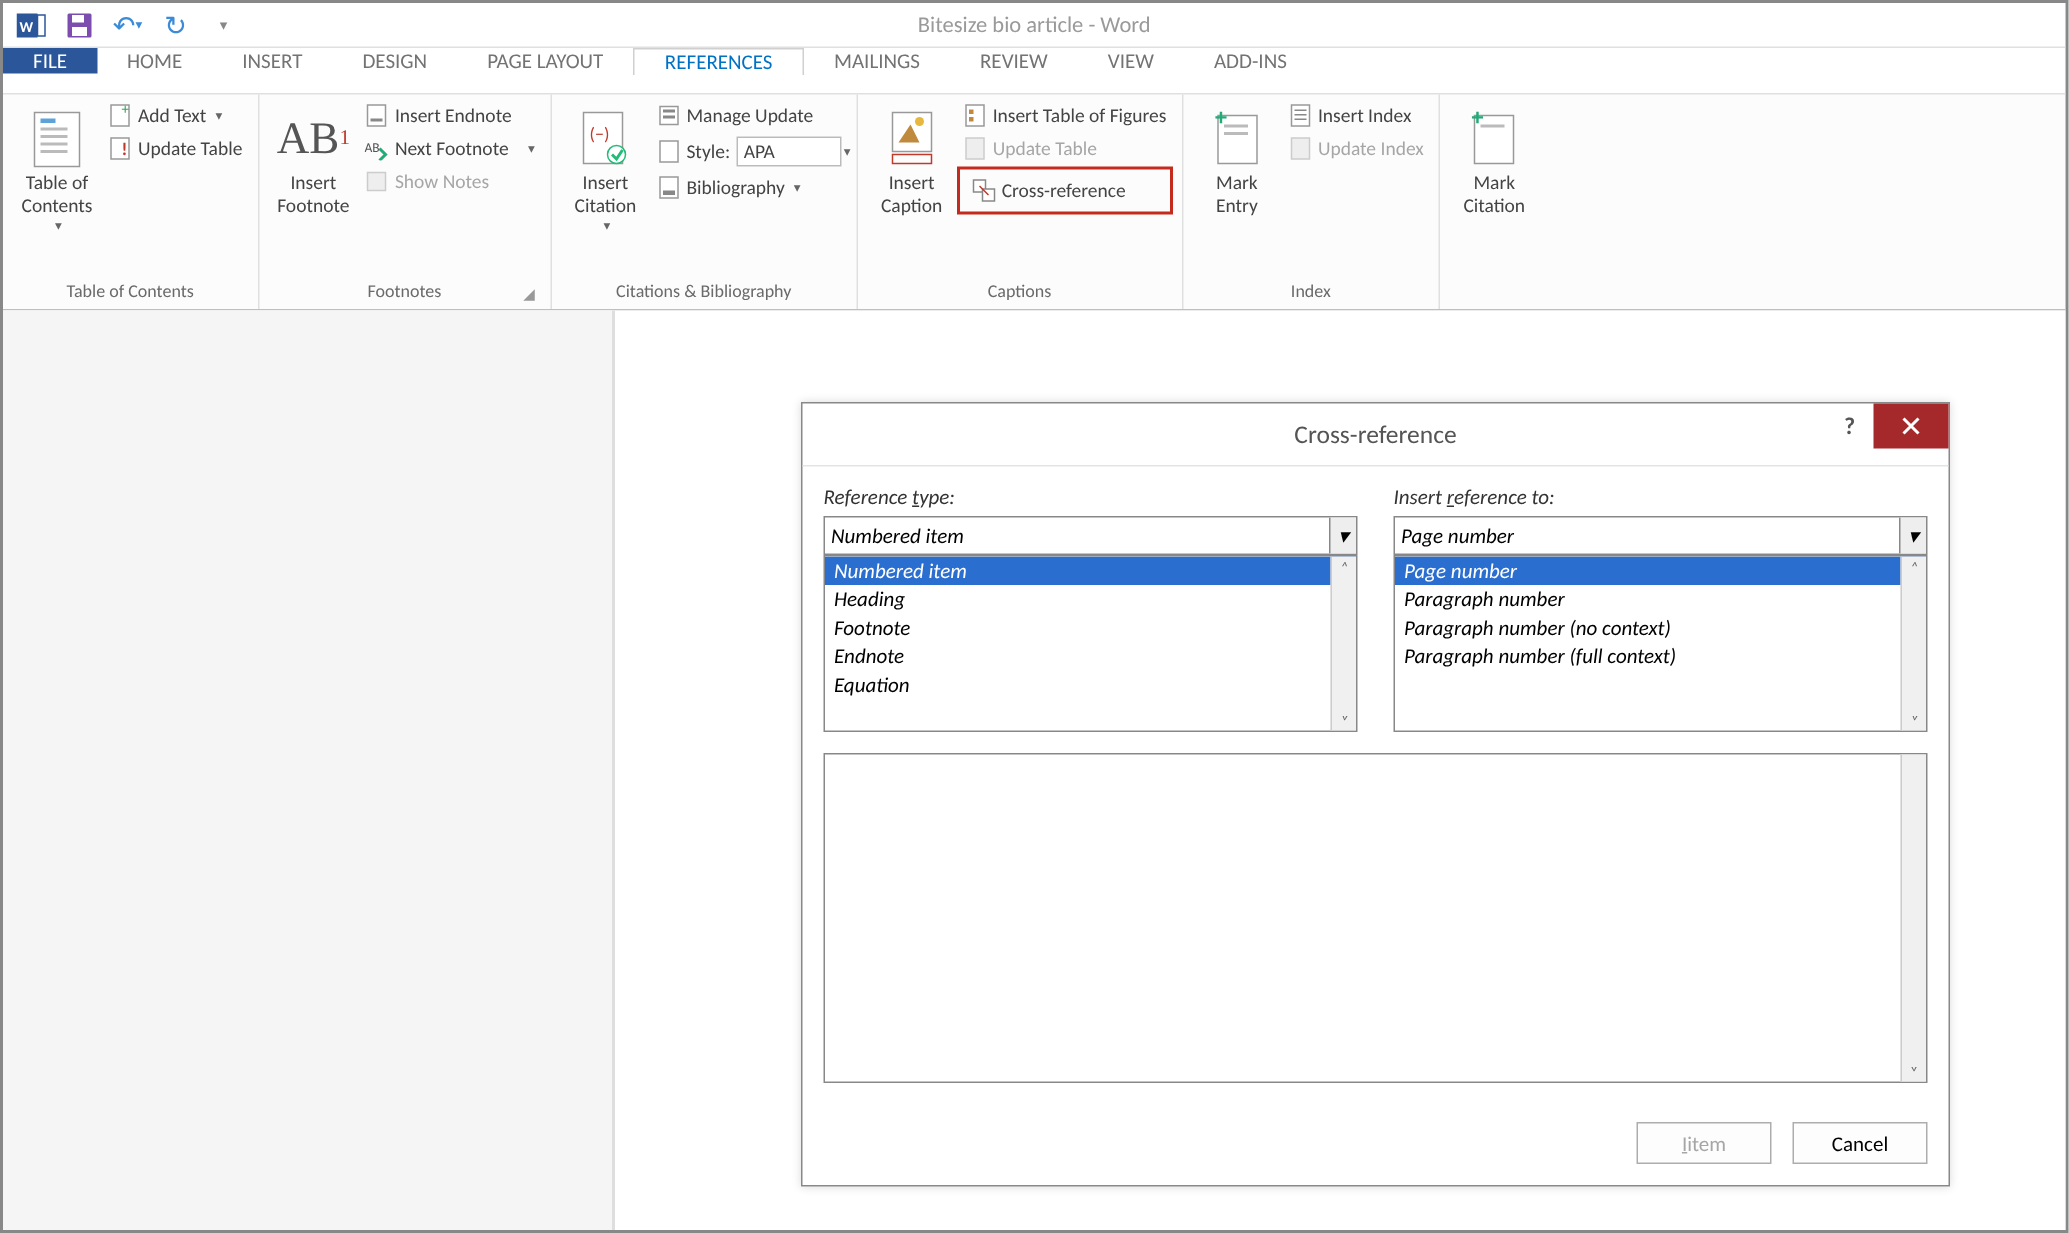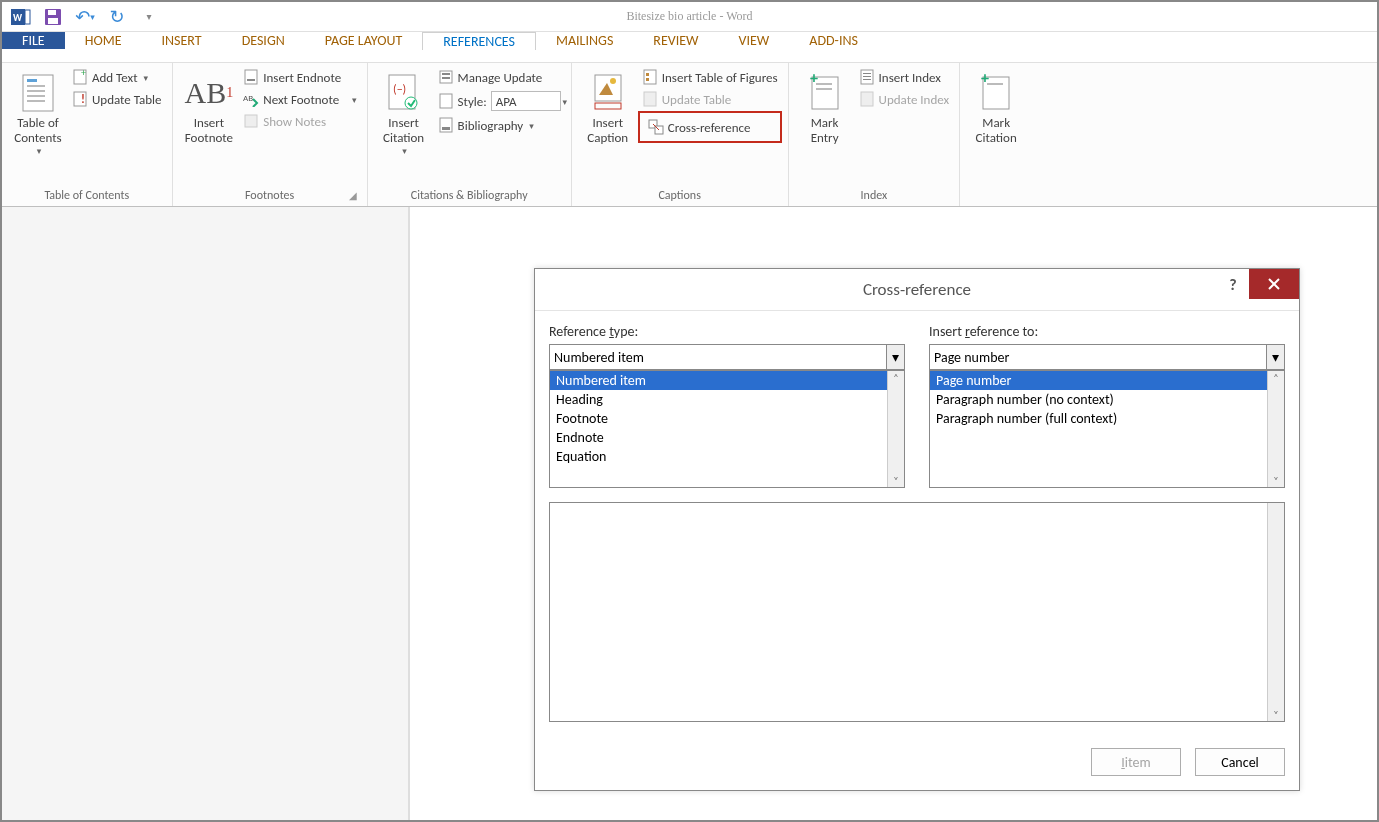--- a/index.html
+++ b/index.html
@@ -16,25 +16,25 @@
     font-family:"Segoe UI","Calibri",Arial,sans-serif;
   }
   *{box-sizing:border-box;}
   html,body{margin:0;padding:0;height:100%;}
   body{background:#e6e6e6;width:1379px;height:822px;overflow:hidden;border:2px solid #888;}
 
   
   .titlebar{height:30px;background:#fff;display:flex;align-items:center;border-bottom:1px solid #e0e0e0;position:relative;}
   .qat{display:flex;align-items:center;gap:10px;padding:0 8px;}
   .icon-btn{width:22px;height:22px;display:flex;align-items:center;justify-content:center;}
-  .doc-title{position:absolute;left:50%;transform:translateX(-50%);color:#9a9a9a;font-size:12px;font-family:Liberation Serif, serif;}
+  .doc-title{position:absolute;left:50%;transform:translateX(-50%);color:#9a9a9a;font-size:15px;}
 
   
   .tabs{height:30px;background:#fff;display:flex;align-items:flex-start;}
-  .tab{display:flex;align-items:center;padding:0 20px;font-size:14px;color:#a16207;cursor:default;}
+  .tab{display:flex;align-items:center;padding:0 20px;font-size:14px;color:#737373;cursor:default;}
   .tab.file{background:var(--blue);color:#fff;font-weight:400;}
   .tab.active{border:1px solid #d0d0d0;border-bottom:none;color:var(--tab-blue);}
   
   
   .ribbon{background:#fcfcfc;border-top:1px solid #e0e0e0;border-bottom:1px solid #bfbfbf;height:145px;display:flex;align-items:stretch;}
   .group{border-right:1px solid #e0e0e0;display:flex;flex-direction:column;padding:4px 6px 0 6px;}
   .group-body{flex:1;display:flex;align-items:flex-start;}
   .group-label{text-align:center;font-size:12px;color:var(--grey-text);padding:2px 0 4px 0;position:relative;}
   .dlg-launcher{position:absolute;right:4px;bottom:4px;font-size:10px;color:#999;}
   .big-btn{display:flex;flex-direction:column;align-items:center;justify-content:flex-start;padding:4px 6px;min-width:60px;text-align:center;font-size:13px;color:#444;}
@@ -51,21 +51,21 @@
   .shadow-col{position:absolute;left:0;top:0;bottom:0;width:408px;background:#f5f5f5;border-right:2px solid #dedede;}
 
   
   .dialog{position:absolute;top:268px;left:534px;width:766px;background:#fff;border:1px solid #888;box-shadow:0 0 6px rgba(0,0,0,0.15);}
   .dlg-title{height:42px;display:flex;align-items:center;justify-content:center;position:relative;border-bottom:1px solid #e4e4e4;}
   .dlg-title span.t{font-size:17px;color:#555;}
   .dlg-ctrls{position:absolute;right:0;top:0;display:flex;height:30px;align-items:stretch;}
   .dlg-help{width:32px;display:flex;align-items:center;justify-content:center;font-size:16px;font-weight:bold;color:#555;}
   .dlg-close{width:50px;background:var(--red);color:#fff;display:flex;align-items:center;justify-content:center;font-size:16px;}
   .dlg-body{padding:12px 14px;}
-  .dlg-cols{display:flex;gap:24px;}
+  .dlg-cols{display:flex;gap:24px;font-style:italic;}
   .dlg-col{flex:1;display:flex;flex-direction:column;}
   .fld-label{font-size:14px;color:#333;margin-bottom:4px;}
   .combo{height:26px;border:1px solid #888;display:flex;align-items:center;justify-content:space-between;padding:0 4px;font-size:14px;background:#fff;}
   .combo .ar{width:18px;height:100%;display:flex;align-items:center;justify-content:center;border-left:1px solid #888;background:#eee;margin-right:-4px;}
   .listbox{border:1px solid #888;background:#fff;height:118px;overflow:hidden;display:flex;flex-direction:column;font-size:14px;position:relative;}
   .li{padding:1px 6px;}
   .li.sel{background:var(--sel2);color:#fff;}
   .sb{position:absolute;right:0;top:0;bottom:0;width:17px;background:#f0f0f0;border-left:1px solid #ccc;display:flex;flex-direction:column;justify-content:space-between;align-items:center;font-size:10px;color:#666;}
   .big-empty{border:1px solid #888;height:220px;margin-top:14px;position:relative;background:#fff;}
   .dlg-btns{display:flex;justify-content:flex-end;gap:14px;padding:14px;}
@@ -368,20 +368,21 @@
         </div>
       </div>
       <div class="dlg-col">
         <div class="fld-label">Insert <span class="u">r</span>eference to:</div>
         <div class="combo">
           <span>Page number</span>
           <div class="ar">▾</div>
         </div>
         <div class="listbox">
           <div class="li sel">Page number</div>
+          <div class="li">Paragraph number</div>
           <div class="li">Paragraph number (no context)</div>
           <div class="li">Paragraph number (full context)</div>
           <div class="sb">
               <span>˄</span>
               <span>˅</span>
             </div>
         </div>
       </div>
     </div>
     <div class="big-empty">

